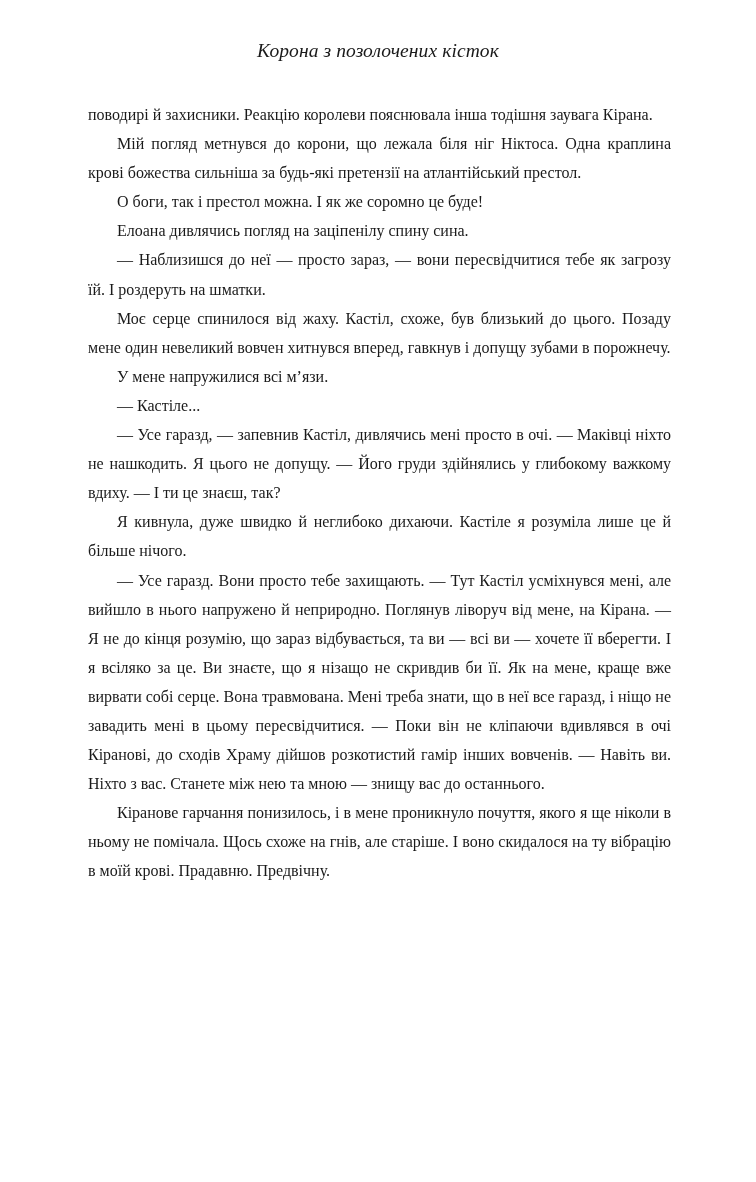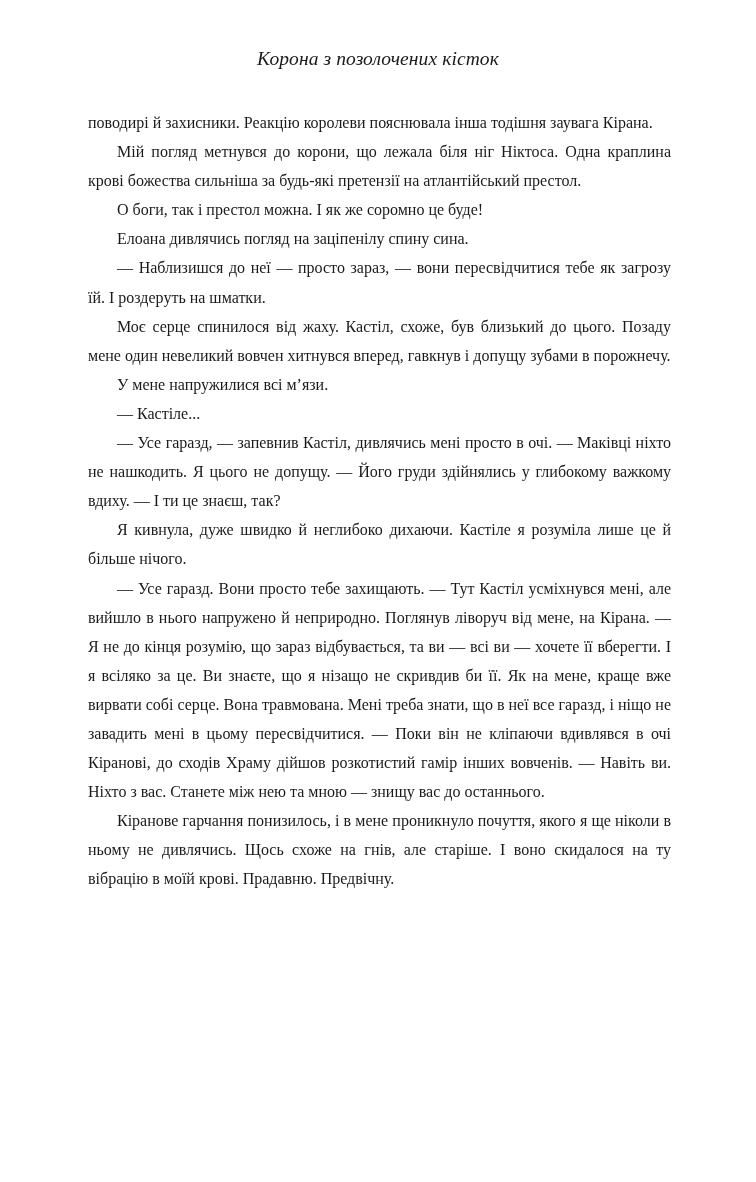--- a/index.html
+++ b/index.html
@@ -9,21 +9,21 @@
     background: #ffffff;
   }
   body {
     font-family: "Liberation Serif", "DejaVu Serif", serif;
     color: #1a1a1a;
   }
   .page {
     position: relative;
     width: 756px;
     height: 962px;
-    margin: 8px auto;
+    margin: 0 auto;
     background: #ffffff;
     overflow: hidden;
     box-sizing: border-box;
   }
   .running-head {
     position: absolute;
     top: 40px;
     left: 0;
     width: 756px;
     text-align: center;
@@ -76,18 +76,18 @@
       <p class="para">Мій погляд метнувся до корони, що лежала біля ніг Ніктоса. Одна краплина крові божества сильніша за будь-які претензії на атлантійський престол.</p>
       <p class="para">О боги, так і престол можна. І як же соромно це буде!</p>
       <p class="para">Елоана дивлячись погляд на заціпенілу спину сина.</p>
       <p class="para">— Наблизишся до неї — просто зараз, — вони пересвідчитися тебе як загрозу їй. І роздеруть на шматки.</p>
       <p class="para">Моє серце спинилося від жаху. Кастіл, схоже, був близький до цього. Позаду мене один невеликий вовчен хитнувся вперед, гавкнув і допущу зубами в порожнечу.</p>
       <p class="para">У мене напружилися всі м’язи.</p>
       <p class="para">— Кастіле...</p>
       <p class="para">— Усе гаразд, — запевнив Кастіл, дивлячись мені просто в очі. — Маківці ніхто не нашкодить. Я цього не допущу. — Його груди здійнялись у глибокому важкому вдиху. — І ти це знаєш, так?</p>
       <p class="para">Я кивнула, дуже швидко й неглибоко дихаючи. Кастіле я розуміла лише це й більше нічого.</p>
       <p class="para">— Усе гаразд. Вони просто тебе захищають. — Тут Кастіл усміхнувся мені, але вийшло в нього напружено й неприродно. Поглянув ліворуч від мене, на Кірана. — Я не до кінця розумію, що зараз відбувається, та ви — всі ви — хочете її вберегти. І я всіляко за це. Ви знаєте, що я нізащо не скривдив би її. Як на мене, краще вже вирвати собі серце. Вона травмована. Мені треба знати, що в неї все гаразд, і ніщо не завадить мені в цьому пересвідчитися. — Поки він не кліпаючи вдивлявся в очі Кірановi, до сходів Храму дійшов розкотистий гамір інших вовченів. — Навіть ви. Ніхто з вас. Станете між нею та мною — знищу вас до останнього.</p>
-      <p class="para">Кіранове гарчання понизилось, і в мене проникнуло почуття, якого я ще ніколи в ньому не дивлячись. Щось схоже на гнів, але старіше. І воно скидалося на ту вібрацію в моїй крові. Прадавню. Предвічну.</p>
+      <p class="para">Кіранове гарчання понизилось, і в мене проникнуло почуття, якого я ще ніколи в ньому не помічала. Щось схоже на гнів, але старіше. І воно скидалося на ту вібрацію в моїй крові. Прадавню. Предвічну.</p>
     </div>
 
   <div class="folio">15</div>
 
 </div>
 
 </body></html>

